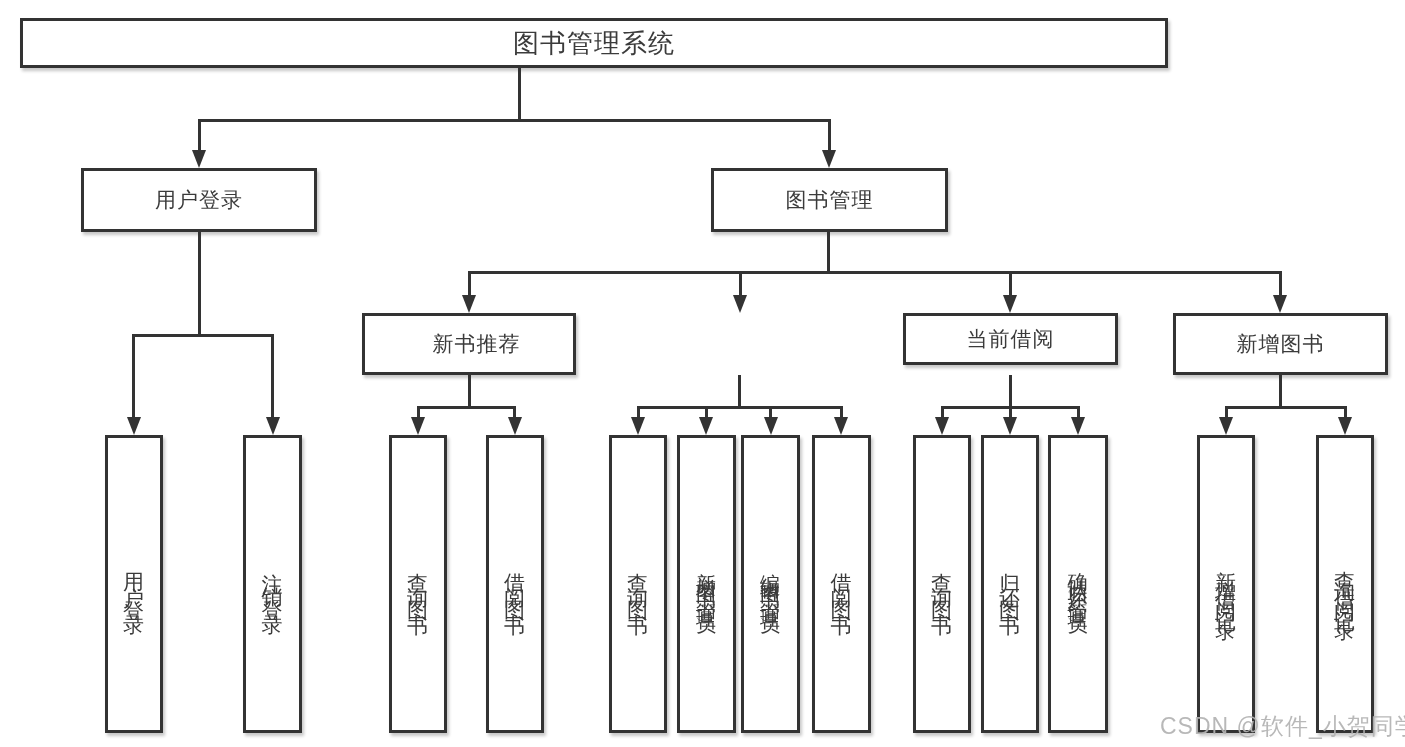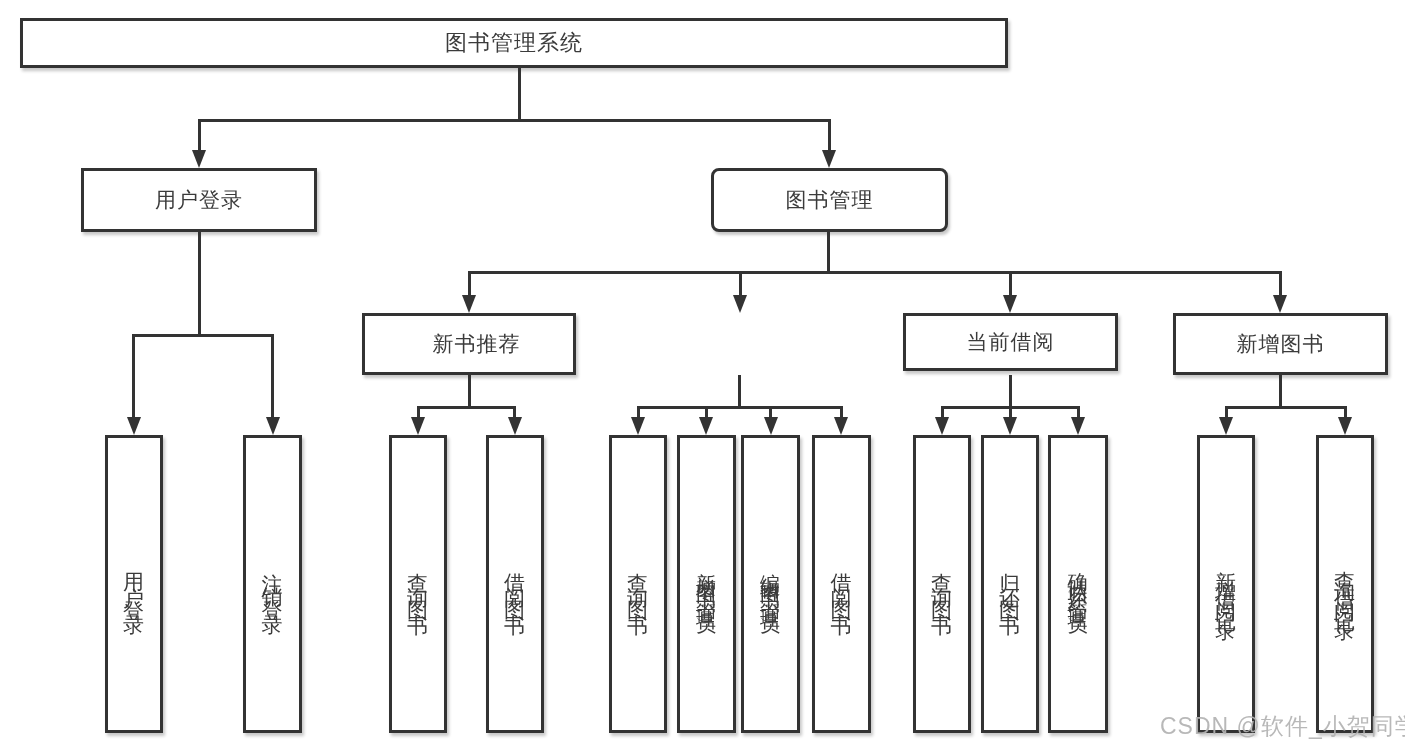--- a/index.html
+++ b/index.html
@@ -33,52 +33,52 @@
   .watermark{
     position:absolute;left:1160px;top:711px;z-index:10;
     font-size:23px;color:#b3b3b3;opacity:0.92;letter-spacing:1px;white-space:nowrap;
   }
 </style>
 </head>
 <body>
 
 <div class="stage">
 
-  <div class="hbox" style="left:20px;top:18px;width:988px;height:50px;font-size:22px;">图书管理系统</div>
+  <div class="hbox" style="left:20px;top:18px;width:1148px;height:50px;font-size:26px;">图书管理系统</div>
 
   <div class="line" style="left:518px;top:68px;width:3px;height:54px;"></div>
   <div class="line" style="left:198px;top:119px;width:633px;height:3px;"></div>
   <div class="line" style="left:198px;top:119px;width:3px;height:33px;"></div>
   <div class="line" style="left:828px;top:119px;width:3px;height:33px;"></div>
   <div class="arrow" style="left:192px;top:150px;"></div>
   <div class="arrow" style="left:822px;top:150px;"></div>
 
   <div class="hbox" style="left:81px;top:168px;width:236px;height:64px;">用户登录</div>
-  <div class="hbox" style="left:711px;top:168px;width:237px;height:64px;border-radius:8px;">图书管理</div>
+  <div class="hbox" style="left:711px;top:168px;width:237px;height:64px;">图书管理</div>
 
   <div class="line" style="left:198px;top:232px;width:3px;height:104px;"></div>
   <div class="line" style="left:132px;top:334px;width:142px;height:3px;"></div>
   <div class="line" style="left:132px;top:334px;width:3px;height:85px;"></div>
   <div class="line" style="left:271px;top:334px;width:3px;height:85px;"></div>
   <div class="arrow" style="left:127px;top:417px;"></div>
   <div class="arrow" style="left:266px;top:417px;"></div>
 
   <div class="line" style="left:827px;top:232px;width:3px;height:41px;"></div>
   <div class="line" style="left:468px;top:271px;width:814px;height:3px;"></div>
   <div class="line" style="left:468px;top:271px;width:3px;height:27px;"></div>
   <div class="line" style="left:739px;top:271px;width:3px;height:27px;"></div>
   <div class="line" style="left:1009px;top:271px;width:3px;height:27px;"></div>
   <div class="line" style="left:1279px;top:271px;width:3px;height:27px;"></div>
   <div class="arrow" style="left:462px;top:295px;"></div>
   <div class="arrow" style="left:733px;top:295px;"></div>
   <div class="arrow" style="left:1003px;top:295px;"></div>
   <div class="arrow" style="left:1273px;top:295px;"></div>
 
   <div class="hbox" style="left:362px;top:313px;width:214px;height:62px;padding-left:15px;">新书推荐</div>
-  <div class="hbox" style="left:903px;top:313px;width:215px;height:58px;">当前借阅</div>
+  <div class="hbox" style="left:903px;top:313px;width:215px;height:52px;">当前借阅</div>
   <div class="hbox" style="left:1173px;top:313px;width:215px;height:62px;">新增图书</div>
 
   <div class="line" style="left:468px;top:375px;width:3px;height:33px;"></div>
   <div class="line" style="left:417px;top:406px;width:99px;height:3px;"></div>
   <div class="line" style="left:417px;top:406px;width:3px;height:13px;"></div>
   <div class="line" style="left:513px;top:406px;width:3px;height:13px;"></div>
   <div class="arrow" style="left:411px;top:417px;"></div>
   <div class="arrow" style="left:508px;top:417px;"></div>
 
   <div class="line" style="left:738px;top:375px;width:3px;height:33px;"></div>

